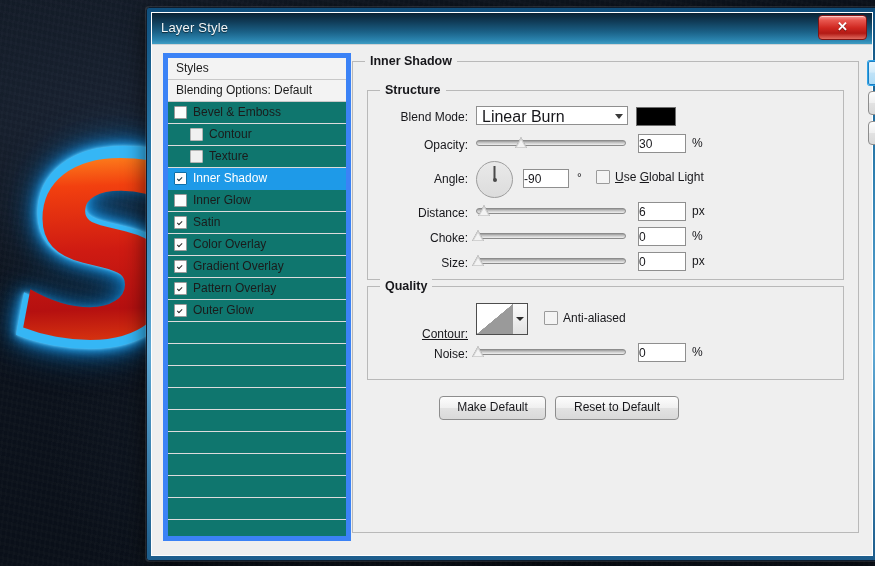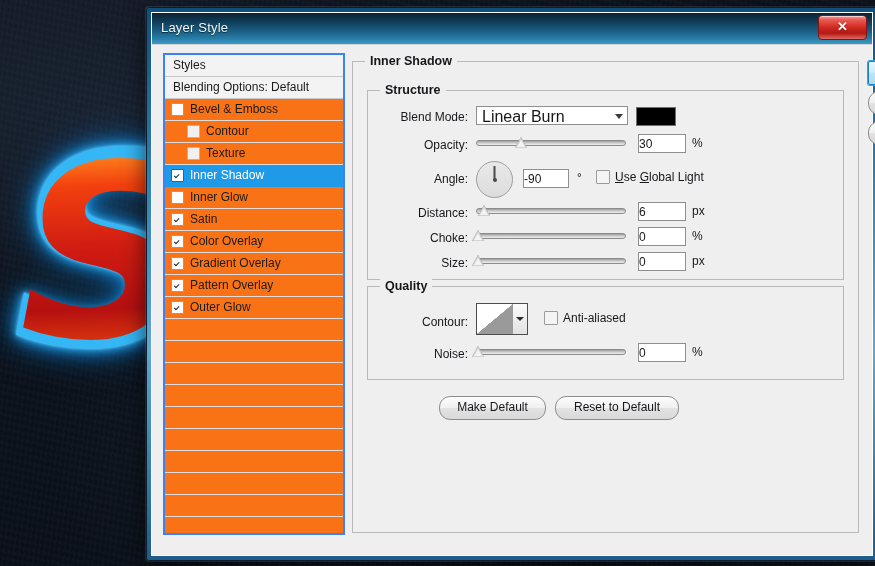--- a/index.html
+++ b/index.html
@@ -84,21 +84,21 @@
   }
   
   #dlgbody{
     position:relative;flex:1 1 auto;background:#efefef;
     padding:8px;
   }
 
   
   #styles-panel{
     position:absolute;left:11px;top:8px;width:178px;height:478px;
-    background:#f97316;border:2px solid #3b82f6;
+    background:#0f766e;border:5px solid #3b82f6;
   }
   .sl-head{
     height:21px;line-height:21px;padding-left:8px;
     font-size:12px;color:#1b1b1b;background:#f3f3f3;
     border-bottom:1px solid #c8c8c8;
   }
   .sl-head.second{border-bottom:1px solid #c8c8c8;}
   .sl-row{
     height:21px;line-height:21px;font-size:12px;color:#1b1b1b;
     border-bottom:1px solid #dcdcdc;
@@ -211,21 +211,21 @@
     background:linear-gradient(180deg,#fbfbfb,#e2e2e2);cursor:pointer;
   }
   #contour-arrow .a{
     position:absolute;left:3px;top:13px;width:0;height:0;
     border-left:4px solid transparent;border-right:4px solid transparent;
     border-top:4.5px solid #2c2c2c;
   }
 
   
   .btn{
-    position:absolute;height:22px;border:1px solid #8d8d8d;border-radius:11px;
+    position:absolute;height:22px;border:1px solid #8d8d8d;border-radius:4px;
     background:linear-gradient(180deg,#fdfdfd 0%,#f0f0f0 48%,#e2e2e2 52%,#d9d9d9 100%);
     font-size:12px;color:#17171b;text-align:center;line-height:21px;cursor:pointer;
   }
 
   
   #right-col{position:absolute;left:716px;top:16px;width:100px;}
   #btn-ok{
     position:absolute;left:0;top:0;width:97px;height:22px;
     border:1px solid #1b7fc4;border-radius:2px;
     background:linear-gradient(180deg,#e9f6fd 0%,#d4ecfa 45%,#bfe2f7 52%,#aedcf6 100%);
@@ -377,21 +377,21 @@
             <div class="track"></div>
             <div class="thumb" style="left:-4px;"></div>
           </div>
           <div class="numbox" style="left:270px;top:161px;width:48px;">0</div>
           <div class="unit" style="left:324px;top:163px;">px</div>
         </div>
 
         <div class="group" id="grp-quality">
           <div class="legend">Quality</div>
 
-          <div class="lbl fld" style="left:8px;top:28px;width:92px;">
+          <div class="lbl fld" style="left:8px;top:40px;width:92px;text-decoration:underline;">
             <span>Contour:</span>
           </div>
           <div id="contour-swatch" style="left:108px;top:16px;">
             <div class="tri"></div>
           </div>
           <div id="contour-arrow" style="left:145px;top:16px;">
             <div class="a"></div>
           </div>
           <div class="chk-inline" style="left:176px;top:24px;">
             <span class="box"></span>

